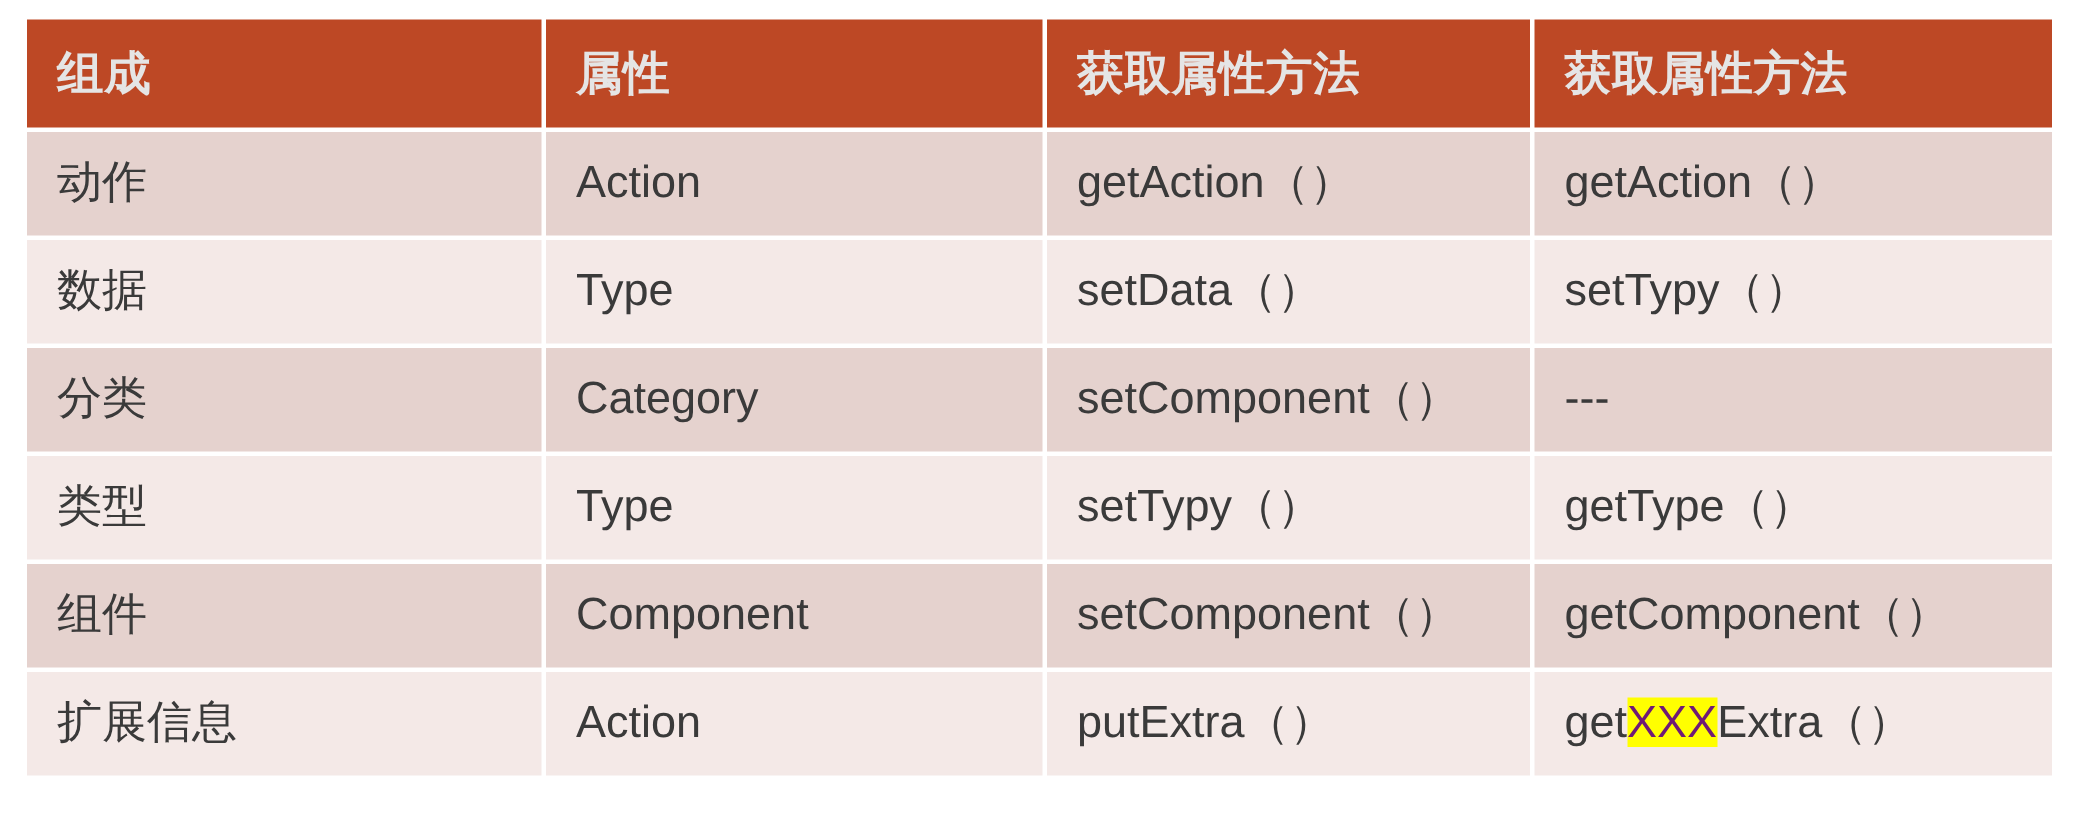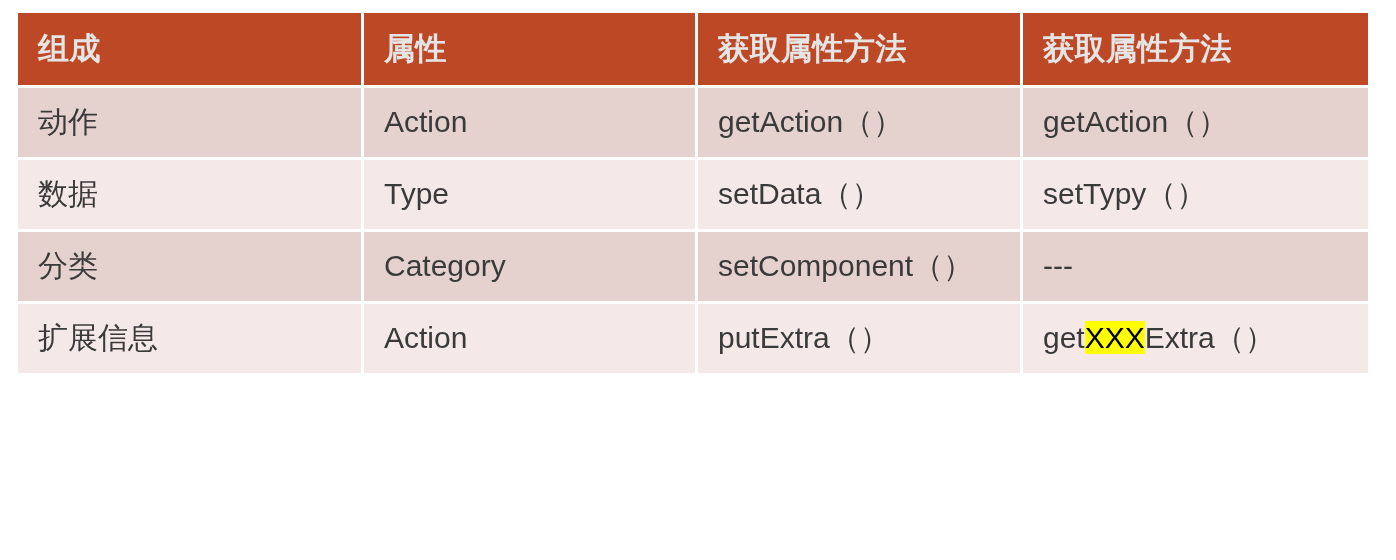--- a/index.html
+++ b/index.html
@@ -58,21 +58,21 @@
     line-height: 1.15;
     white-space: nowrap;
     overflow: hidden;
   }
 
   tbody tr.shade-dark td { background: #e5d2ce; }
   tbody tr.shade-light td { background: #f4e9e7; }
 
   .hl {
     background: #ffff00;
-    color: #000000;
+    color: #701a75;
   }
 </style>
 </head>
 <body>
 
 <div class="table-wrap">
   <table class="tbl">
     <colgroup>
       <col class="c1">
       <col class="c2">
@@ -100,20 +100,32 @@
         <td>setData（）</td>
         <td><span>setTypy（）</span><span class="hl-slot"></span><span></span></td>
       </tr>
       <tr class="shade-dark">
         <td>分类</td>
         <td>Category</td>
         <td>setComponent（）</td>
         <td><span>---</span><span class="hl-slot"></span><span></span></td>
       </tr>
       <tr class="shade-light">
+        <td>类型</td>
+        <td>Type</td>
+        <td>setTypy（）</td>
+        <td><span>getType（）</span><span class="hl-slot"></span><span></span></td>
+      </tr>
+      <tr class="shade-dark">
+        <td>组件</td>
+        <td>Component</td>
+        <td>setComponent（）</td>
+        <td><span>getComponent（）</span><span class="hl-slot"></span><span></span></td>
+      </tr>
+      <tr class="shade-light">
         <td>扩展信息</td>
         <td>Action</td>
         <td>putExtra（）</td>
         <td><span>get</span><span class="hl-slot hl">XXX</span><span>Extra（）</span></td>
       </tr>
     </tbody>
   </table>
 </div>
 
 </body></html>

